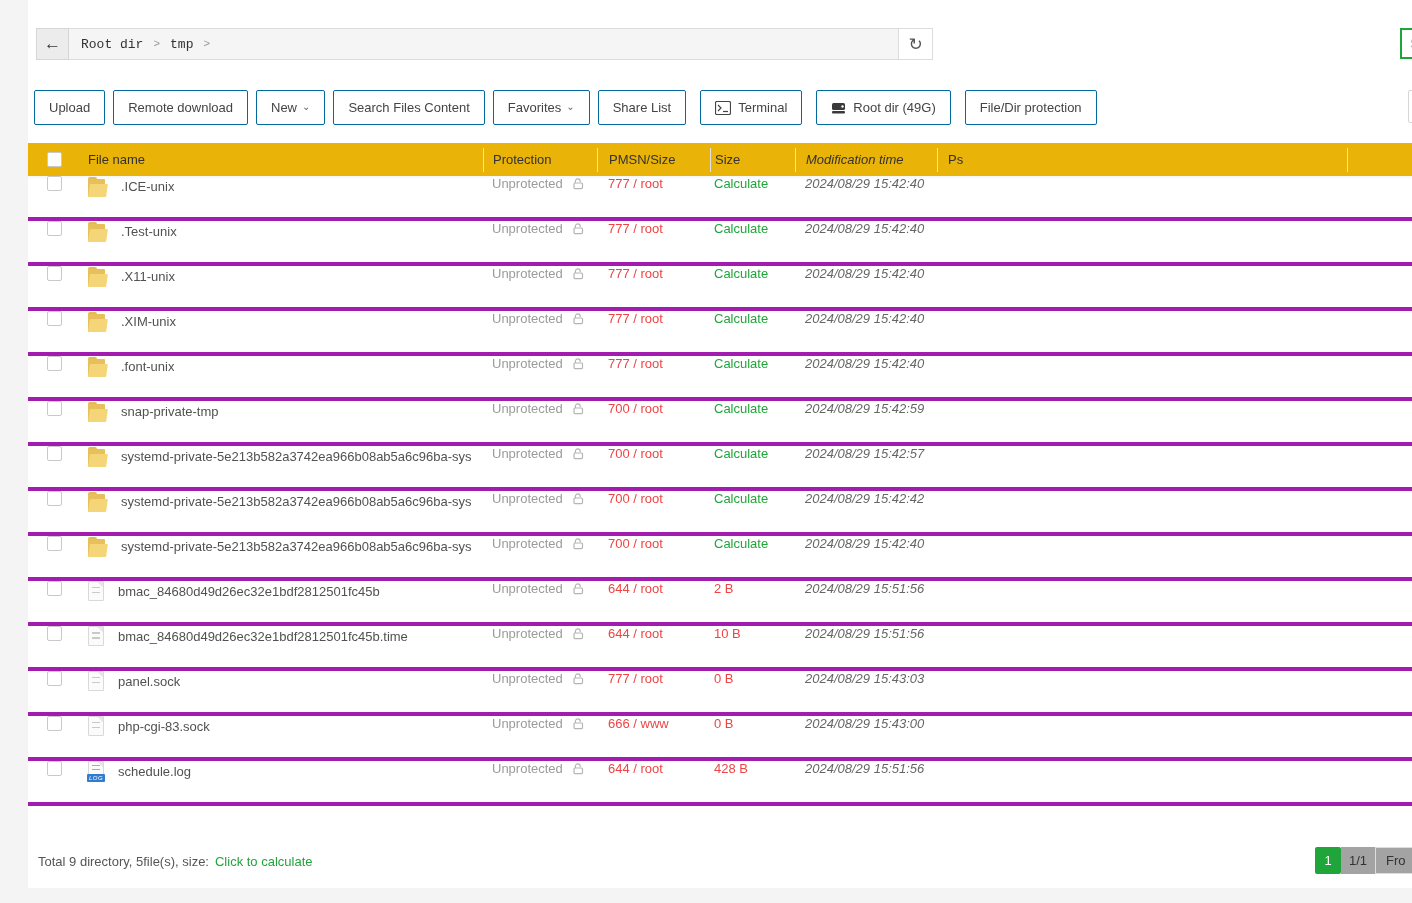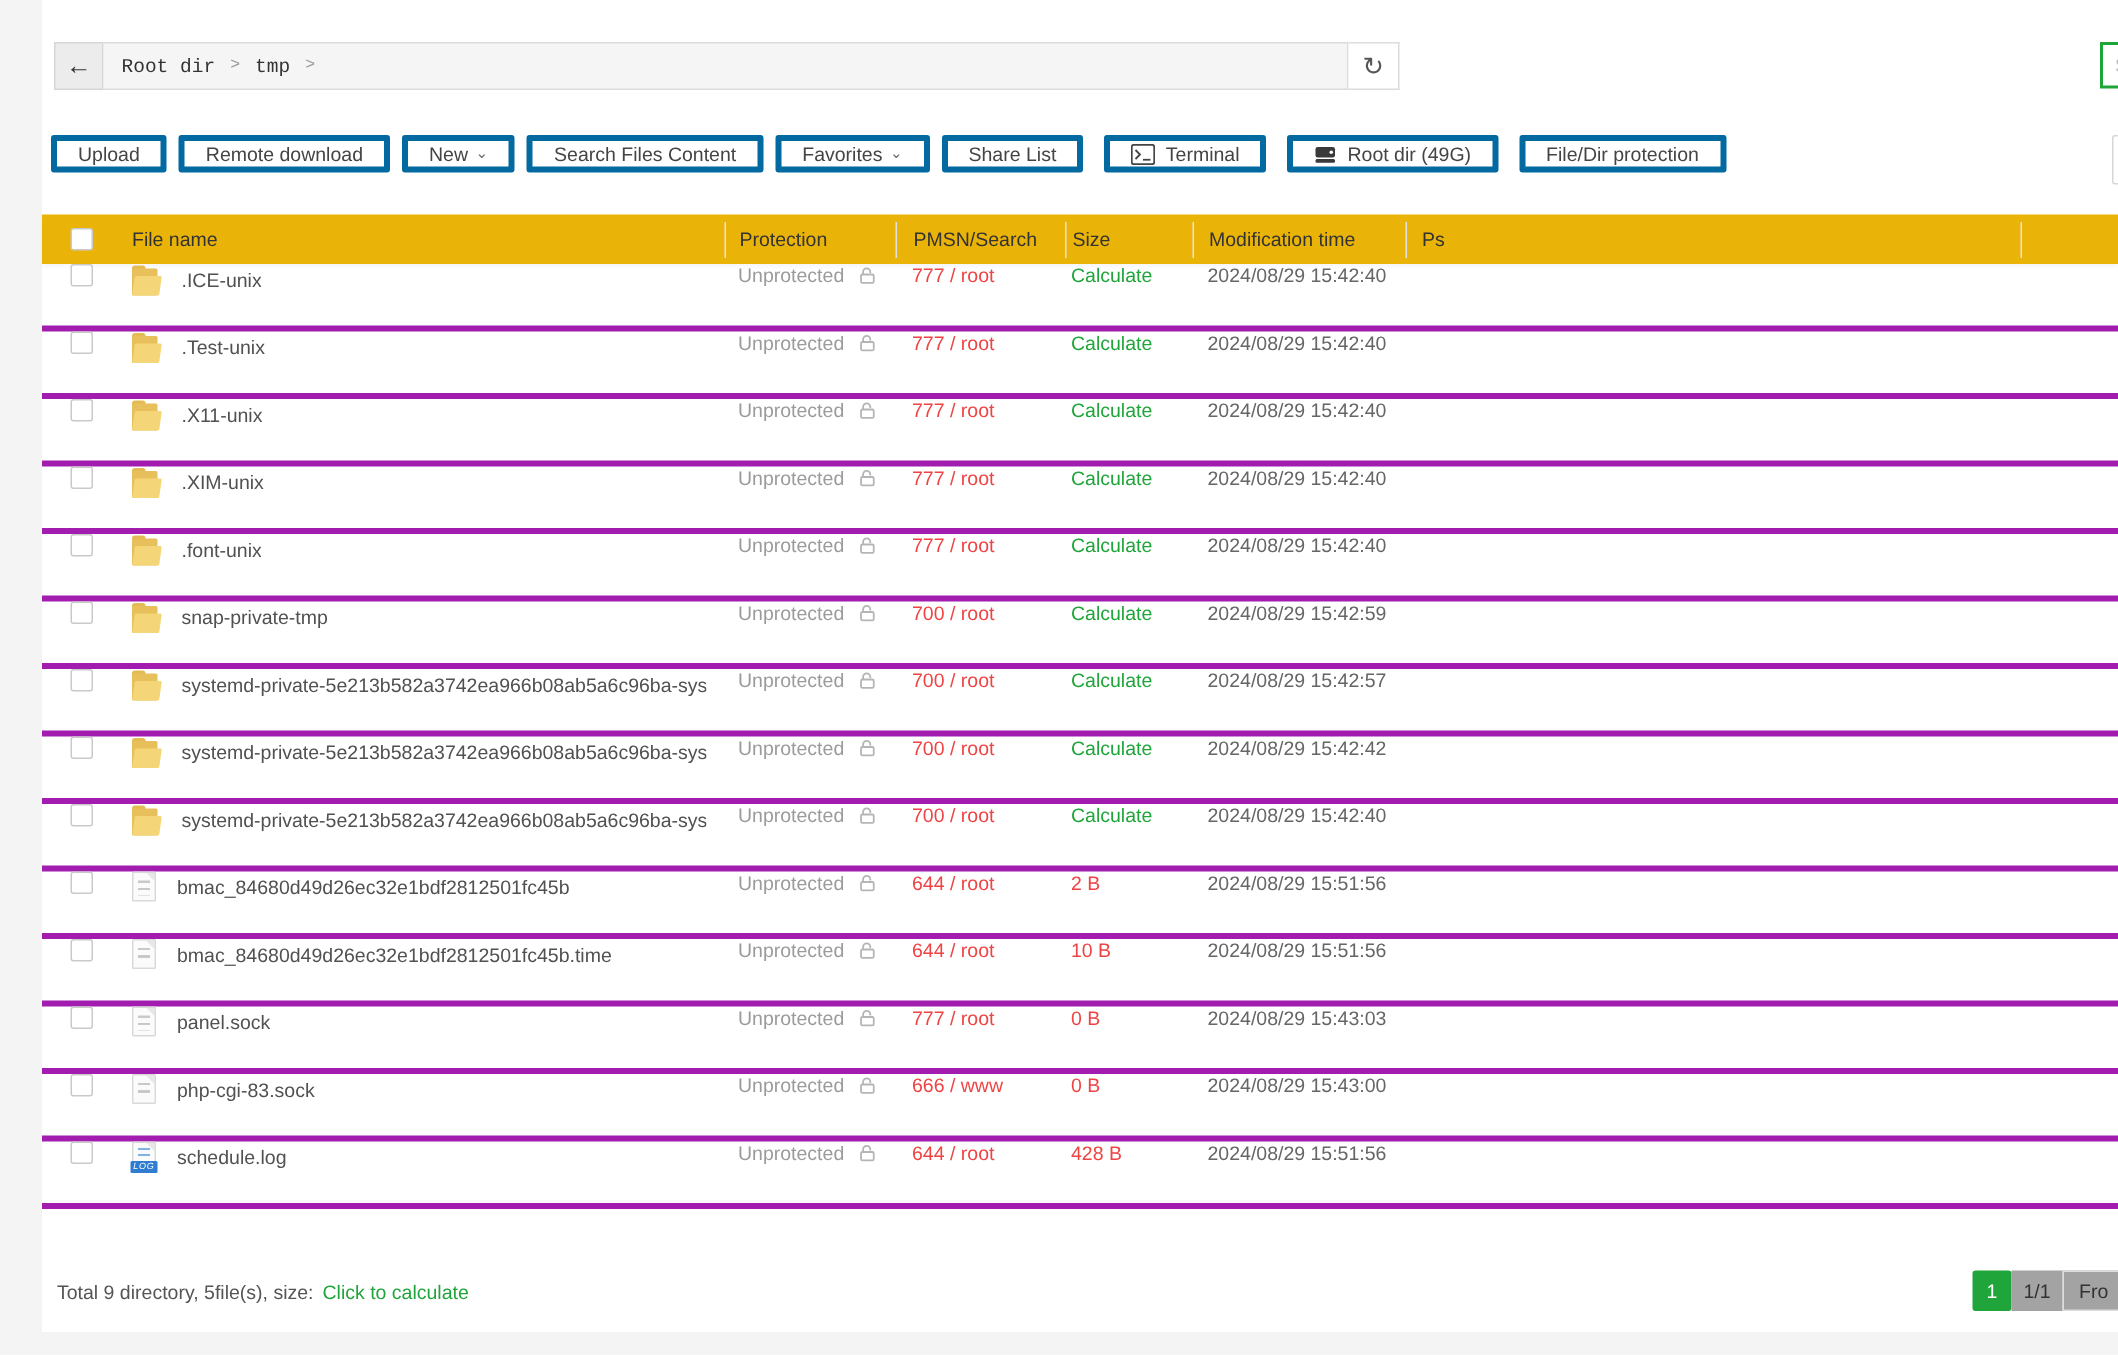--- a/index.html
+++ b/index.html
@@ -16,41 +16,41 @@
   .crumb-sep { color:#999; margin:0 10px; font-size:11px; }
   .crumb { cursor:pointer; }
   .refresh-btn { width:34px; height:32px; background:#fff; border:1px solid #dcdcdc; border-left:none;
     display:flex; align-items:center; justify-content:center; font-size:17px; color:#555; cursor:pointer; }
   .search-clip { position:absolute; left:1372px; top:28px; width:60px; height:31px;
     border:2px solid #20a53a; background:#fff; color:#bbb; font-size:13px;
     display:flex; align-items:center; padding-left:8px; }
 
   
   .toolbar { position:absolute; left:6px; top:90px; display:flex; align-items:center; }
-  .tbtn { height:25px; background:#fff; border:4px solid #0369a1; border-radius:2px;
+  .tbtn { height:35px; background:#fff; border:1px solid #0369a1; border-radius:2px;
     font-size:13px; color:#444; display:flex; align-items:center; padding:0 14px;
     margin-right:8px; cursor:pointer; white-space:nowrap; }
   .tbtn .chev { margin-left:5px; font-size:10px; color:#666; transform:translateY(-1px); }
   .tbtn svg { margin-right:7px; }
   .tbtn.gap-lg { margin-left:6px; }
   .toolbar-clip { position:absolute; left:1380px; top:90px; width:40px; height:33px;
     border:1px solid #d6d6d6; border-radius:2px; background:#fff; }
 
   
   .table { position:absolute; left:0; top:143px; width:1384px; }
   .thead { height:33px; background:#eab308; display:flex; align-items:center;
     font-size:13px; color:#333; box-shadow:0 2px 3px rgba(0,0,0,0.04); }
   .row { height:45px; display:flex; align-items:flex-start; border-bottom:4px solid #a21caf;
     font-size:13px; }
   .col-check { width:48px; padding-left:19px; display:flex; align-items:center; }
   .col-name { width:407px; display:flex; align-items:center; padding-left:12px; }
   .col-prot { width:114px; padding-left:9px; display:flex; align-items:center; }
   .col-pmsn { width:113px; padding-left:11px; }
   .col-size { width:85px; padding-left:4px; }
-  .col-mtime { width:142px; padding-left:10px; }
+  .col-mtime { width:142px; padding-left:10px;font-style:italic; }
   .col-ps { flex:1; padding-left:10px; }
   .col-action { width:65px; }
   .thead .col-prot, .thead .col-pmsn, .thead .col-size,
   .thead .col-mtime, .thead .col-ps, .thead .col-action { border-left:1px solid #e2e2e2; height:24px; line-height:24px; display:flex; align-items:center; }
   .checkbox { width:15px; height:15px; border:1px solid #c9c9c9; border-radius:2px; background:#fff; cursor:pointer; }
   .fname { margin-left:14px; color:#515151; cursor:pointer; max-width:350px;
     overflow:hidden; white-space:nowrap; }
   .prot-txt { color:#9b9b9b; }
   .unlock { margin-left:8px; cursor:pointer; }
   .pmsn-txt, .size-txt { color:#ef4444; }
@@ -149,21 +149,21 @@
   </div>
   <div class="toolbar-clip"></div>
 
   <div class="table">
     <div class="thead">
       <div class="col-check">
           <span class="checkbox"></span>
         </div>
       <div class="col-name">File name</div>
       <div class="col-prot">Protection</div>
-      <div class="col-pmsn">PMSN/Search</div>
+      <div class="col-pmsn">PMSN/Size</div>
       <div class="col-size">Size</div>
       <div class="col-mtime">Modification time</div>
       <div class="col-ps">Ps</div>
       <div class="col-action"></div>
     </div>
     <div id="tbody">
         <div class="row">
           <div class="col-check">
             <span class="checkbox"></span>
           </div>

